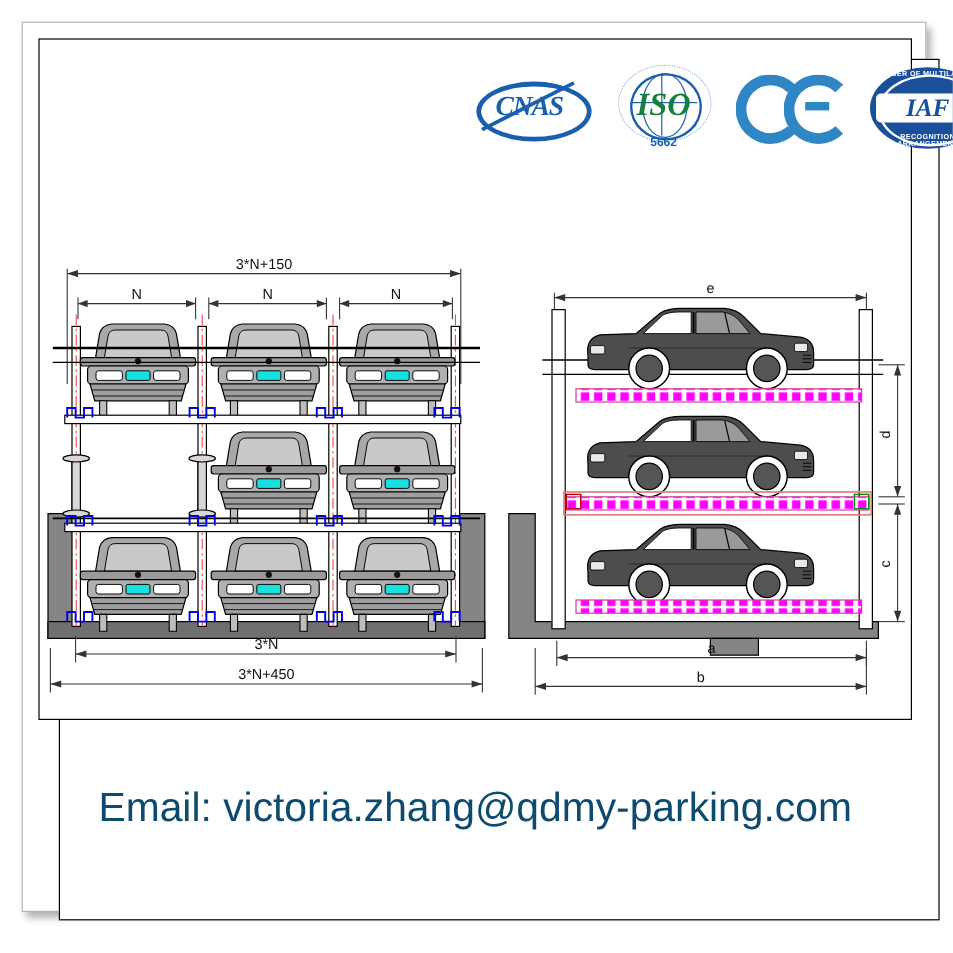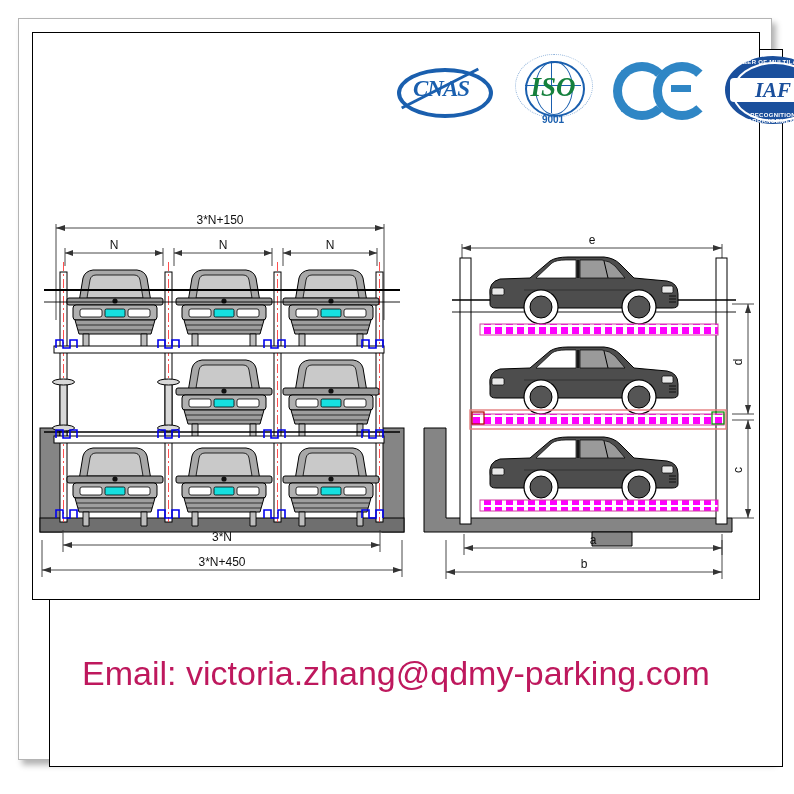--- a/index.html
+++ b/index.html
@@ -71,21 +71,21 @@
   .iaf .bot{position:absolute;left:0;top:56px;width:96px;text-align:center;
       font:700 6px "Liberation Sans",sans-serif;color:#fff;letter-spacing:.3px;}
 
   
   .cad{position:absolute;left:32px;top:200px;width:728px;height:400px;}
   .cad svg{display:block;}
 
   
   .email{position:absolute;left:32px;top:600px;width:728px;height:146px;
       display:flex;align-items:center;justify-content:center;}
-  .email span{font:400 34px "Liberation Sans",sans-serif;color:#be185d;white-space:nowrap;}
+  .email span{font:400 34px "Liberation Sans",sans-serif;color:#0c4a6e;white-space:nowrap;}
 </style>
 </head>
 <body>
 
 <div class="page">
   <div class="frame-outer">
     <div class="frame-inner"></div>
   </div>
 
   <div class="drawing-box"></div>
@@ -98,21 +98,21 @@
       <div class="txt">CNAS</div>
     </div>
 
     <div class="logo iso">
       <div class="curve"></div>
       <div class="ring"></div>
       <div class="grid1"></div>
       <div class="grid2"></div>
       <div class="grid3"></div>
       <div class="txt">ISO</div>
-      <div class="num">9001</div>
+      <div class="num">5662</div>
     </div>
 
     <div class="logo ce">
       <div class="c"></div>
       <div class="e"></div>
       <div class="bar"></div>
     </div>
 
     <div class="logo iaf">
       <div class="ell"></div>

